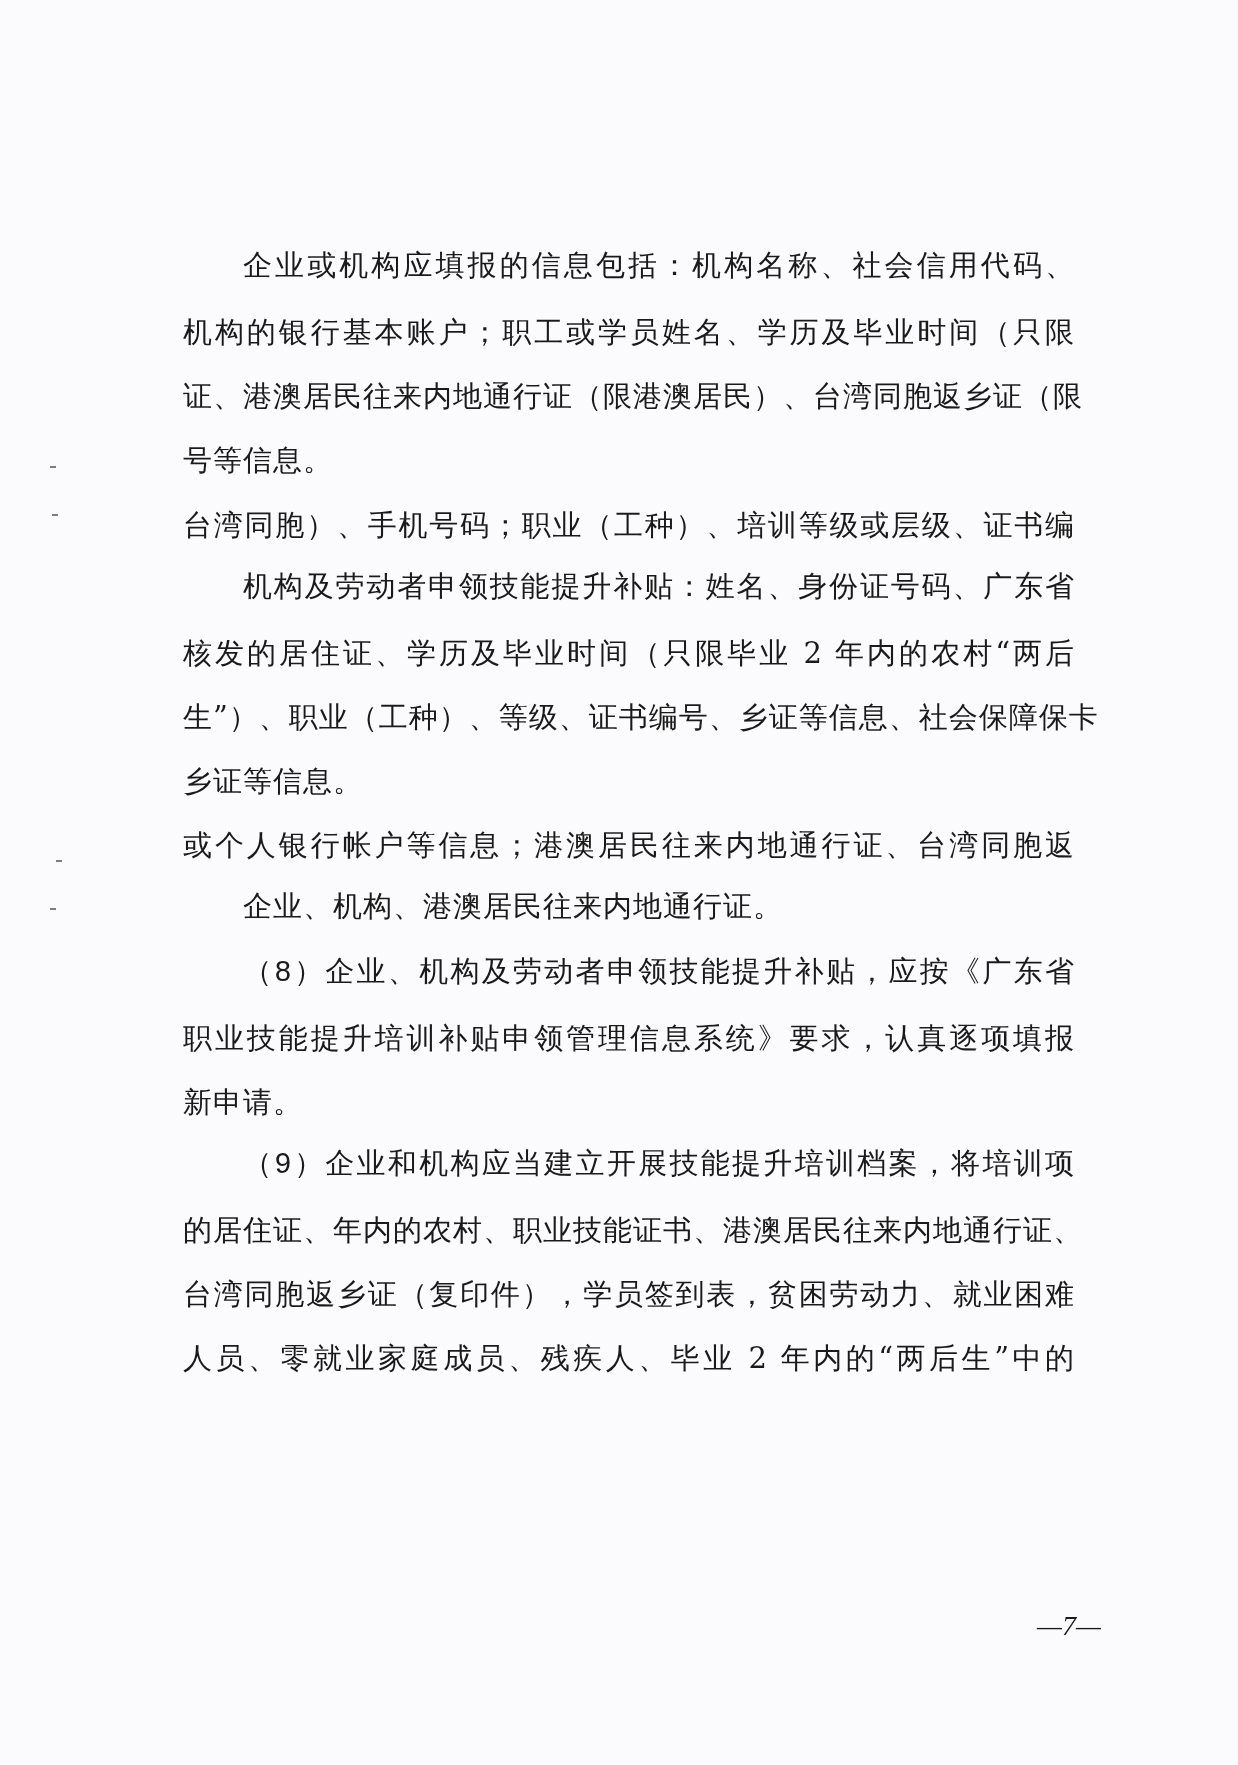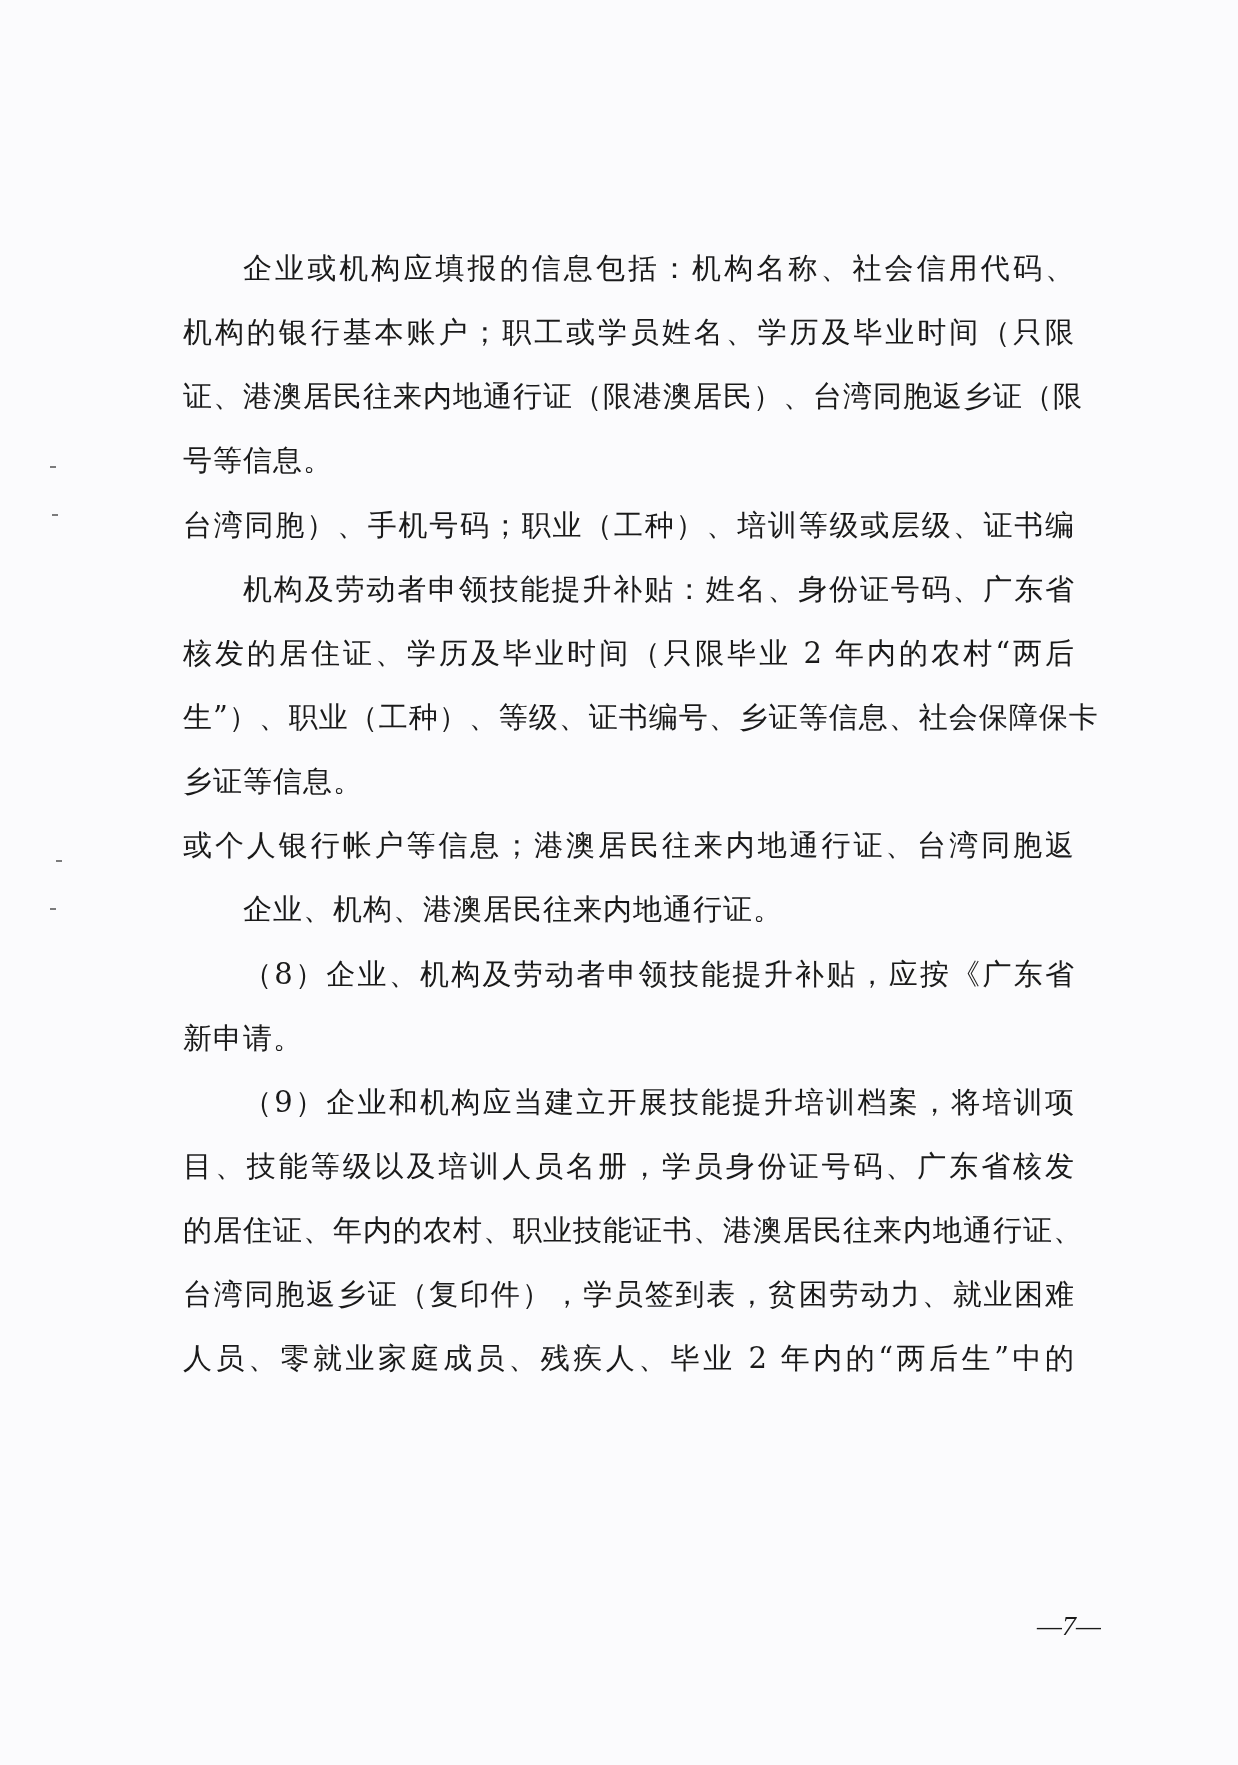--- a/index.html
+++ b/index.html
@@ -17,21 +17,21 @@
     }
     .line {
       height: 64.15px;
       line-height: 64.15px;
       font-size: 29px;
       white-space: nowrap;
       text-align: justify;
       text-align-last: justify;
       letter-spacing: 1px;
     }
-    .line.indent { padding-left: 60px; }
+    .line.indent { padding-left: 60px; font-family: Liberation Mono, monospace; }
     .line.last { text-align-last: left; }
     .page-number {
       position: absolute;
       left: 1037px; top: 1610px;
       font-family: "Liberation Serif", serif;
       font-style: italic;
       font-size: 28px;
       color: #1a1a1a;
     }
     .margin-mark {
@@ -61,26 +61,26 @@
     <div class="line last">乡证等信息。</div>
     <div class="line">或个人银行帐户等信息；港澳居民往来内地通行证、台湾同胞返</div>
   </div>
 
   <div class="paragraph">
     <div class="line indent last">企业、机构、港澳居民往来内地通行证。</div>
   </div>
 
   <div class="paragraph">
     <div class="line indent">（8）企业、机构及劳动者申领技能提升补贴，应按《广东省</div>
+    <div class="line">职业技能提升培训补贴申领管理信息系统》要求，认真逐项填报</div>
     <div class="line last">新申请。</div>
   </div>
 
   <div class="paragraph">
     <div class="line indent">（9）企业和机构应当建立开展技能提升培训档案，将培训项</div>
-    <div class="line">目、技能等级以及培训人员名册，学员身份证号码、广东省核发</div>
     <div class="line">的居住证、年内的农村、职业技能证书、港澳居民往来内地通行证、</div>
     <div class="line">台湾同胞返乡证（复印件），学员签到表，贫困劳动力、就业困难</div>
     <div class="line">人员、零就业家庭成员、残疾人、毕业 2 年内的“两后生”中的</div>
   </div>
 </div>
 
 <div class="margin-mark" style="left:50px; top:466px;"></div>
 <div class="margin-mark" style="left:52px; top:514px;"></div>
 <div class="margin-mark" style="left:56px; top:860px;"></div>
 <div class="margin-mark" style="left:50px; top:908px;"></div>

